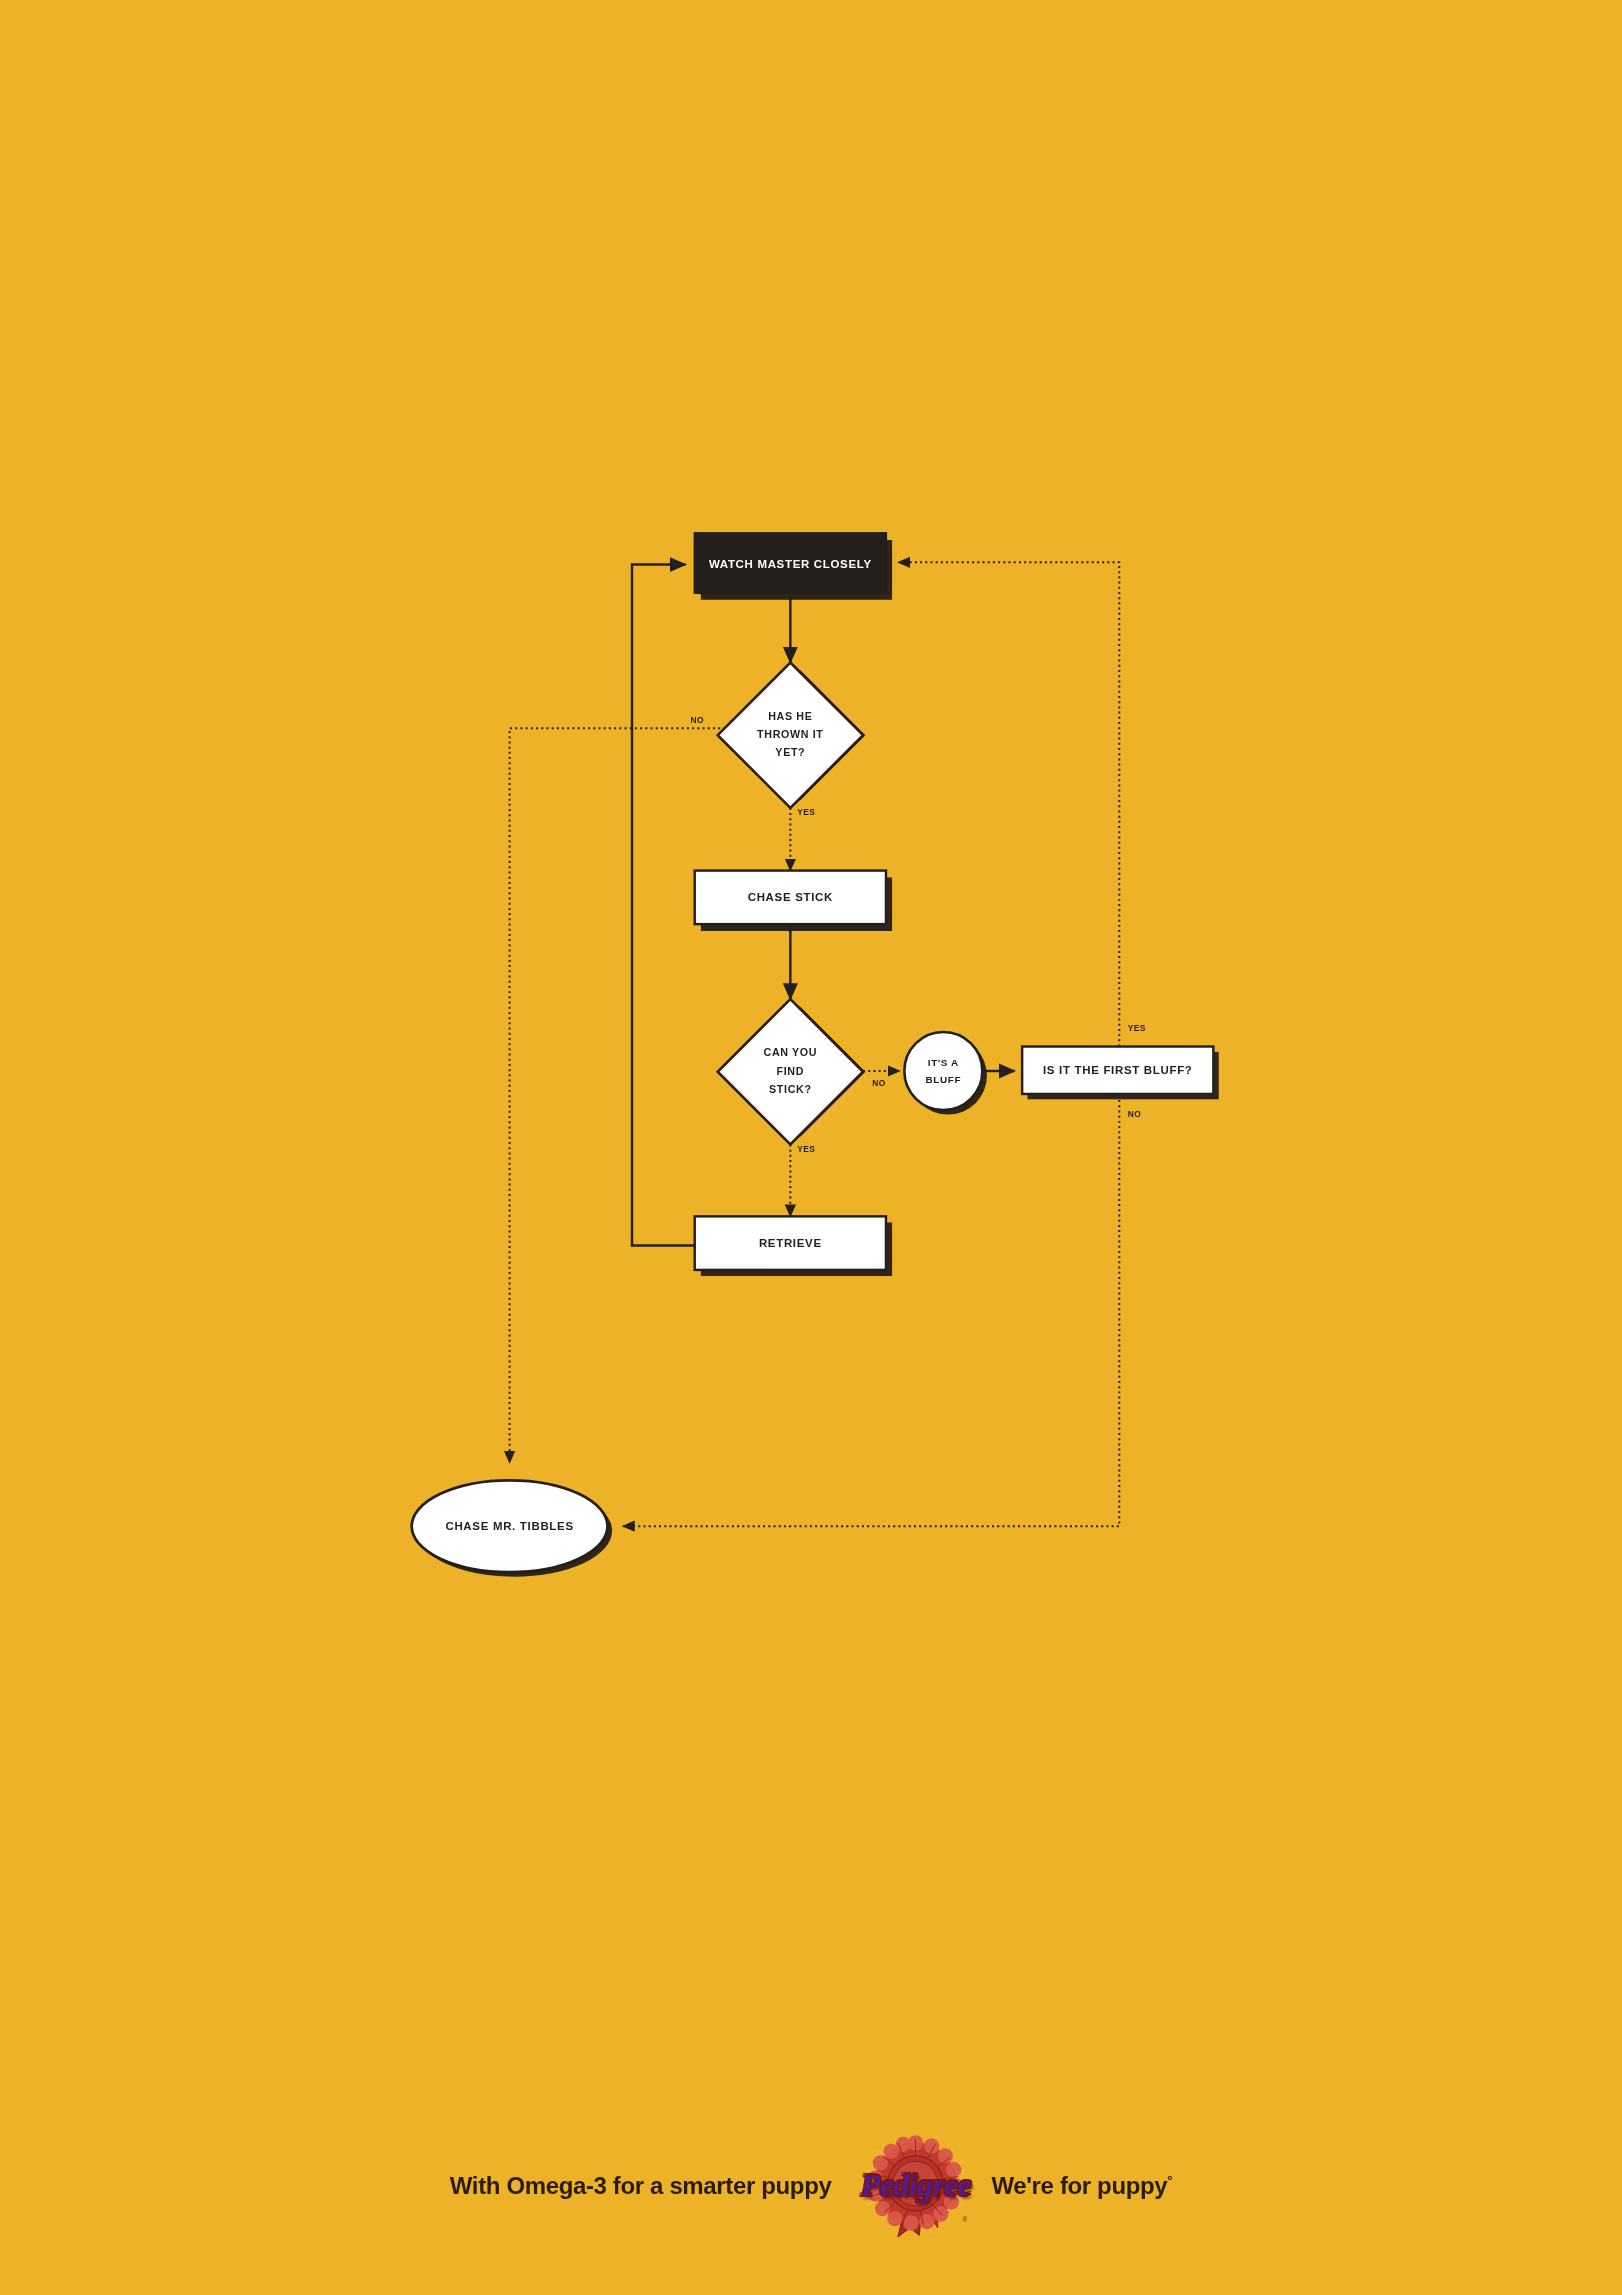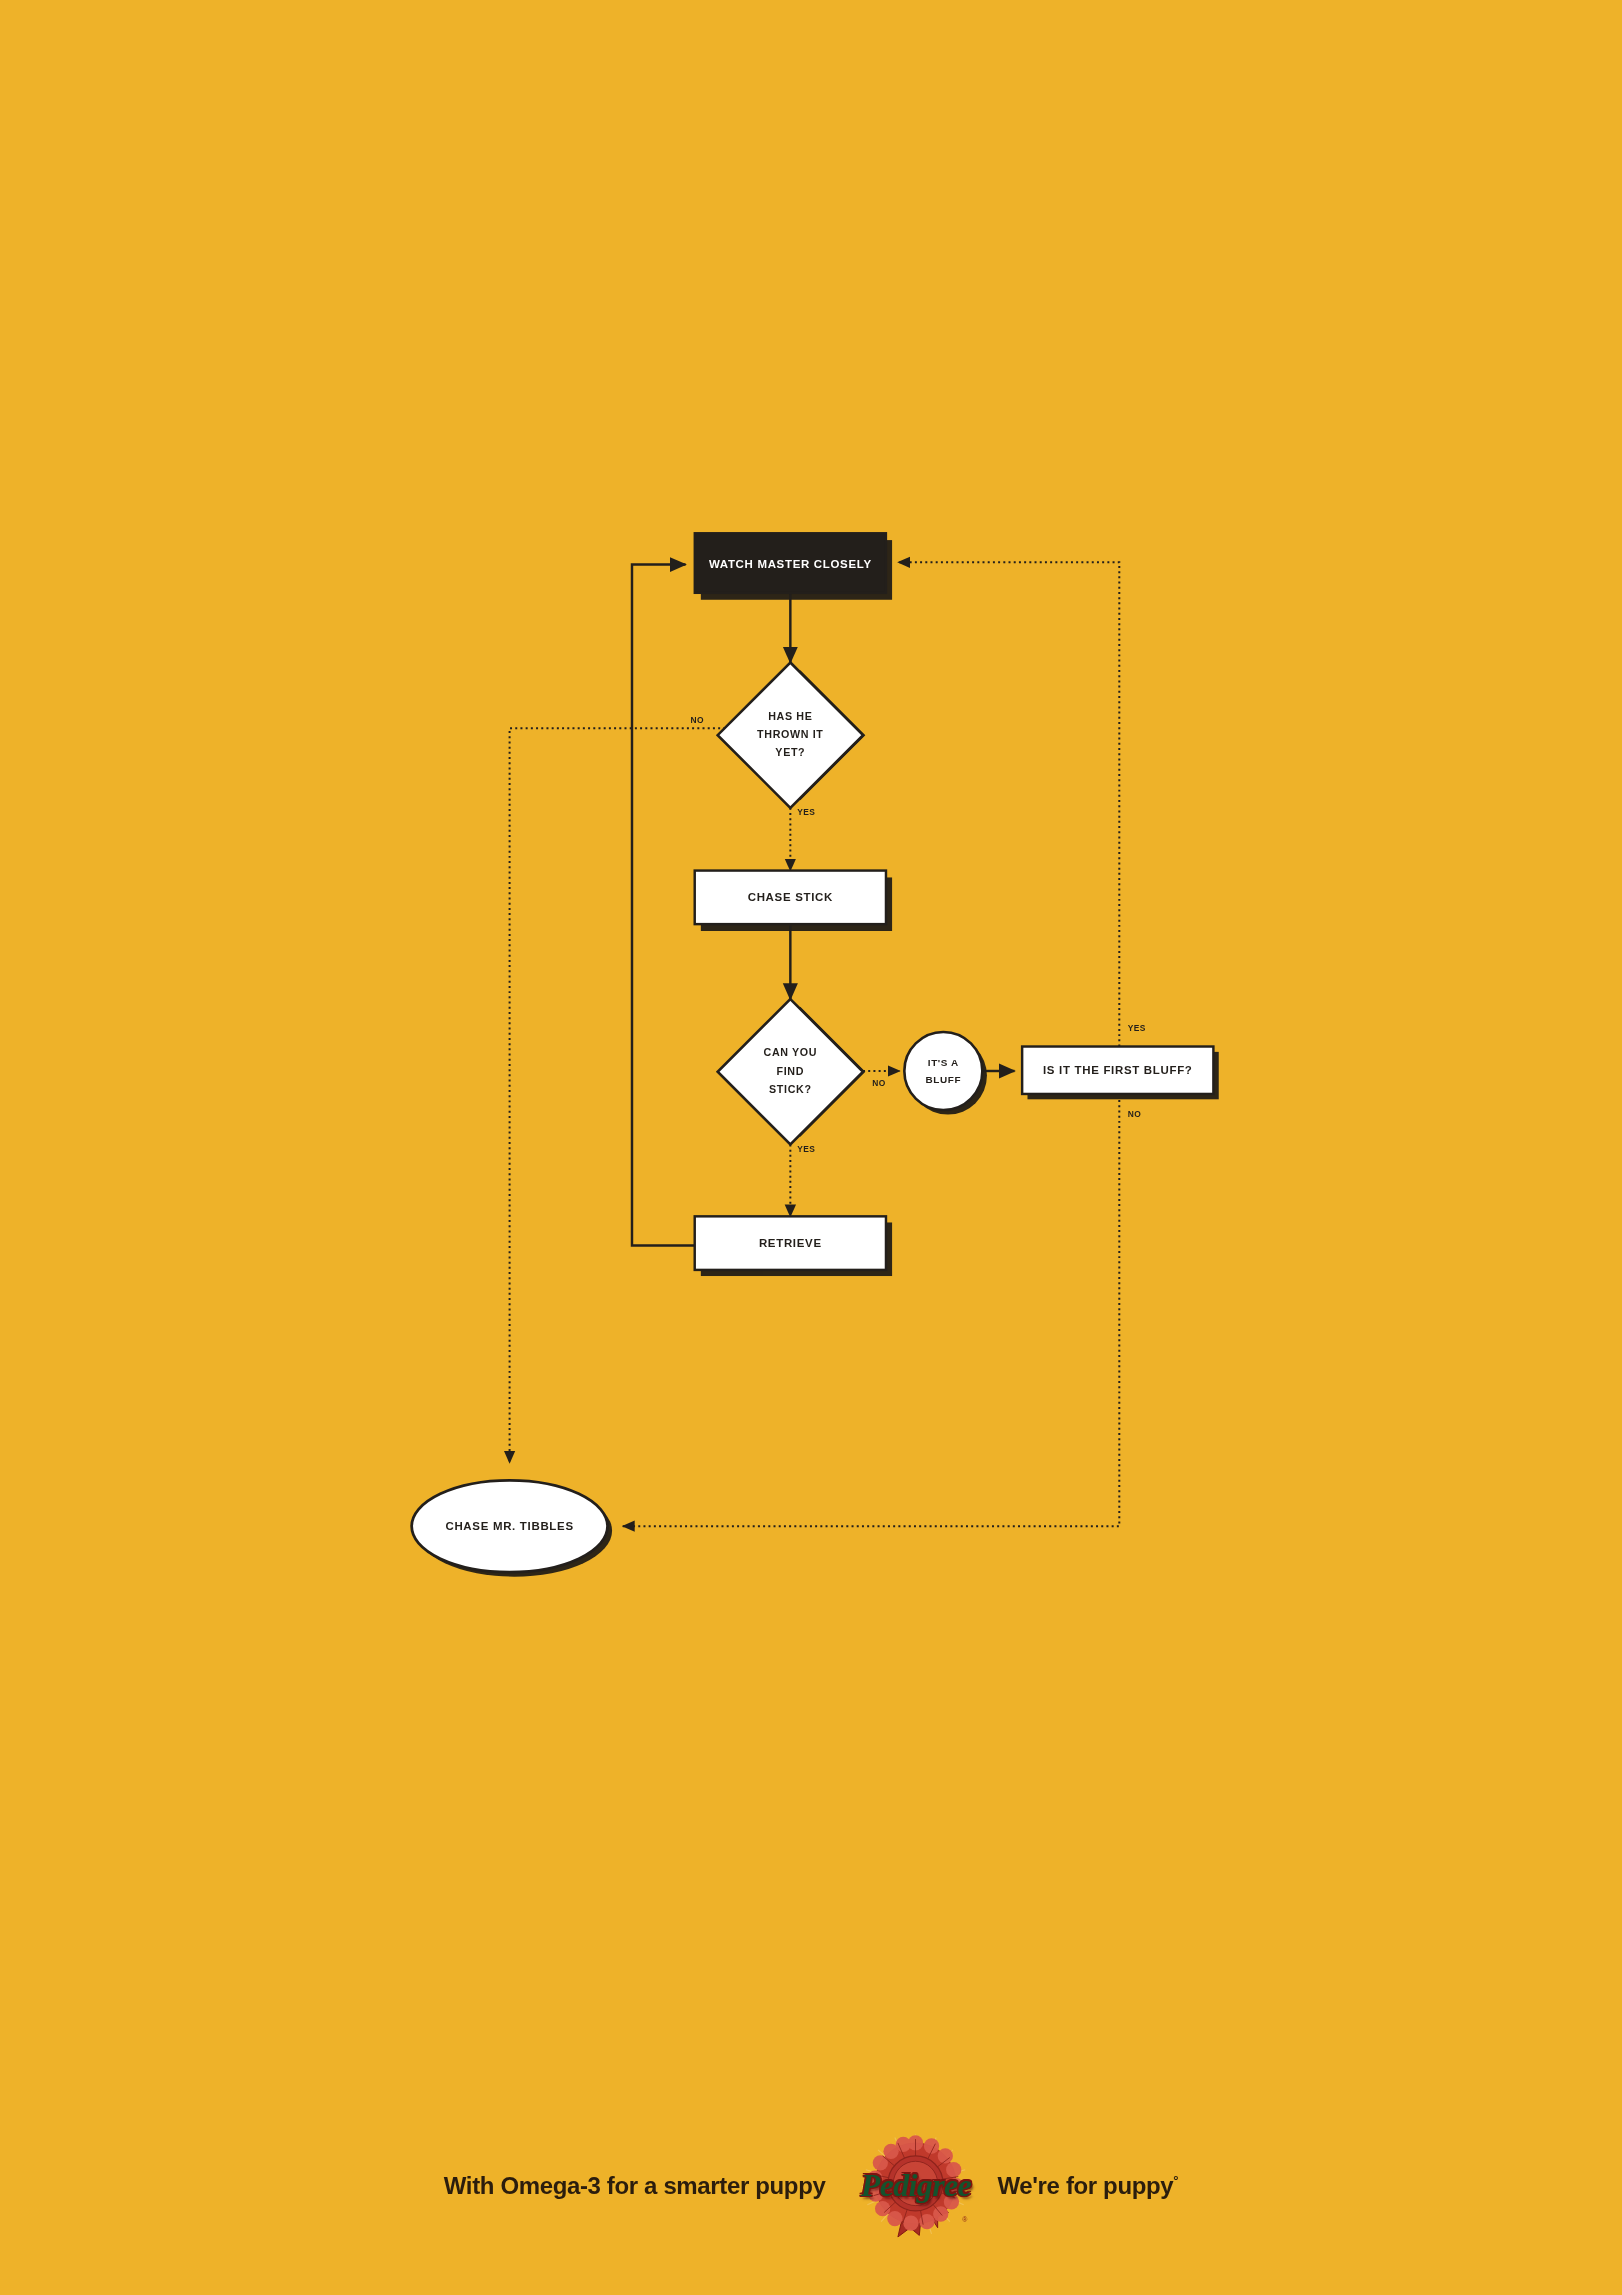--- a/index.html
+++ b/index.html
@@ -48,21 +48,21 @@
   
   #footer {
     position: absolute;
     left: 0;
     top: 2131px;
     width: 1622px;
     height: 111px;
     display: flex;
     align-items: center;
     justify-content: center;
-    gap: 7px;
+    gap: 1px;
   }
   .footer-tag {
     font-family: "Liberation Sans", sans-serif;
     font-weight: bold;
     font-size: 24px;
     color: #2b1d0d;
     letter-spacing: -0.015em;
     white-space: nowrap;
   }
   #tagline-left { margin-right: 26px; padding-bottom: 1.5px; }
@@ -85,21 +85,21 @@
     display: flex;
     align-items: center;
     justify-content: center;
     pointer-events: none;
   }
   #logo-wordmark span {
     font-family: "Liberation Serif", serif;
     font-weight: bold;
     font-style: italic;
     font-size: 32px;
-    color: #14532d;
+    color: #4c1d95;
     letter-spacing: -0.02em;
     text-shadow:
       -1.2px -1.2px 0 #7d1410, 1.2px -1.2px 0 #7d1410,
       -1.2px  1.2px 0 #7d1410, 1.2px  1.2px 0 #7d1410,
        0px -1.5px 0 #7d1410, 0px 1.5px 0 #7d1410,
       -1.5px 0px 0 #7d1410, 1.5px 0px 0 #7d1410,
        2.3px 3.1px 2.3px rgba(60,10,8,0.55);
     transform: translateY(-1.5px);
     text-align: center;
   }

